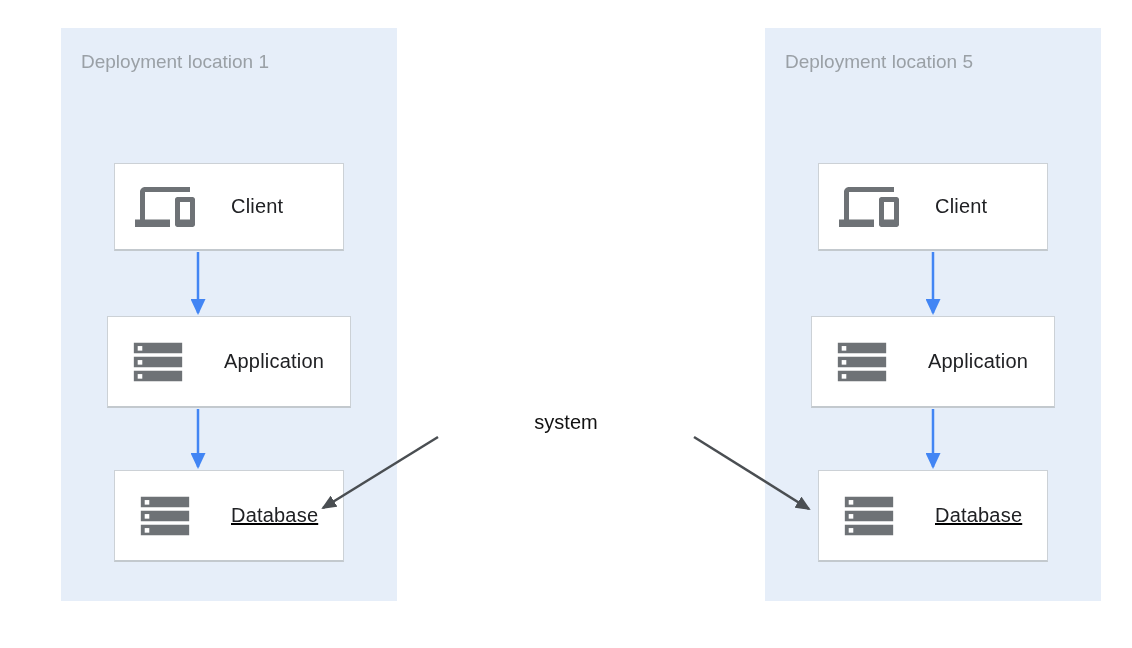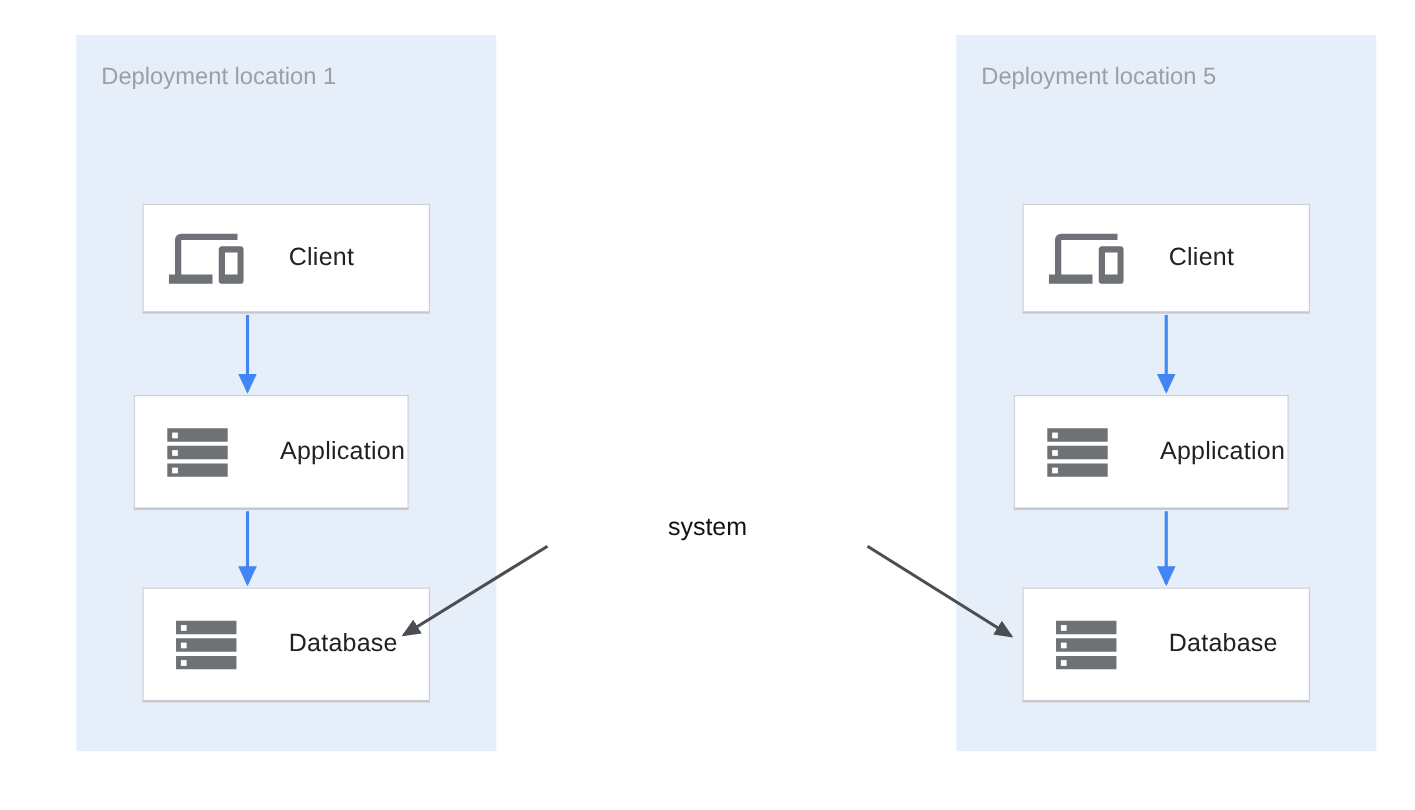--- a/index.html
+++ b/index.html
@@ -25,22 +25,22 @@
 
   
   .node{
     position:absolute;display:flex;align-items:center;
     background:#ffffff;
     border:1px solid #ccd1d6;border-bottom:2px solid #c3c9ce;
     box-sizing:border-box;
     padding-left:20px;gap:36px;
   }
   .node-client{left:53px;top:135px;width:230px;height:88px;}
-  .node-application{left:46px;top:288px;width:220px;height:92px;}
-  .node-database{left:53px;top:442px;width:230px;height:92px;}
+  .node-application{left:46px;top:288px;width:244px;height:92px;}
+  .node-database{left:53px;top:442px;width:230px;height:92px;text-decoration:underline;}
   .node-label{
     font-size:20px;color:#202124;letter-spacing:.2px;white-space:nowrap;
   }
   .icon{display:inline-flex;align-items:center;justify-content:center;width:60px;height:60px;flex:0 0 auto;}
   .icon svg{display:block;}
 
   
   .overlay{position:absolute;left:0;top:0;width:1132px;height:648px;pointer-events:none;}
 
   

